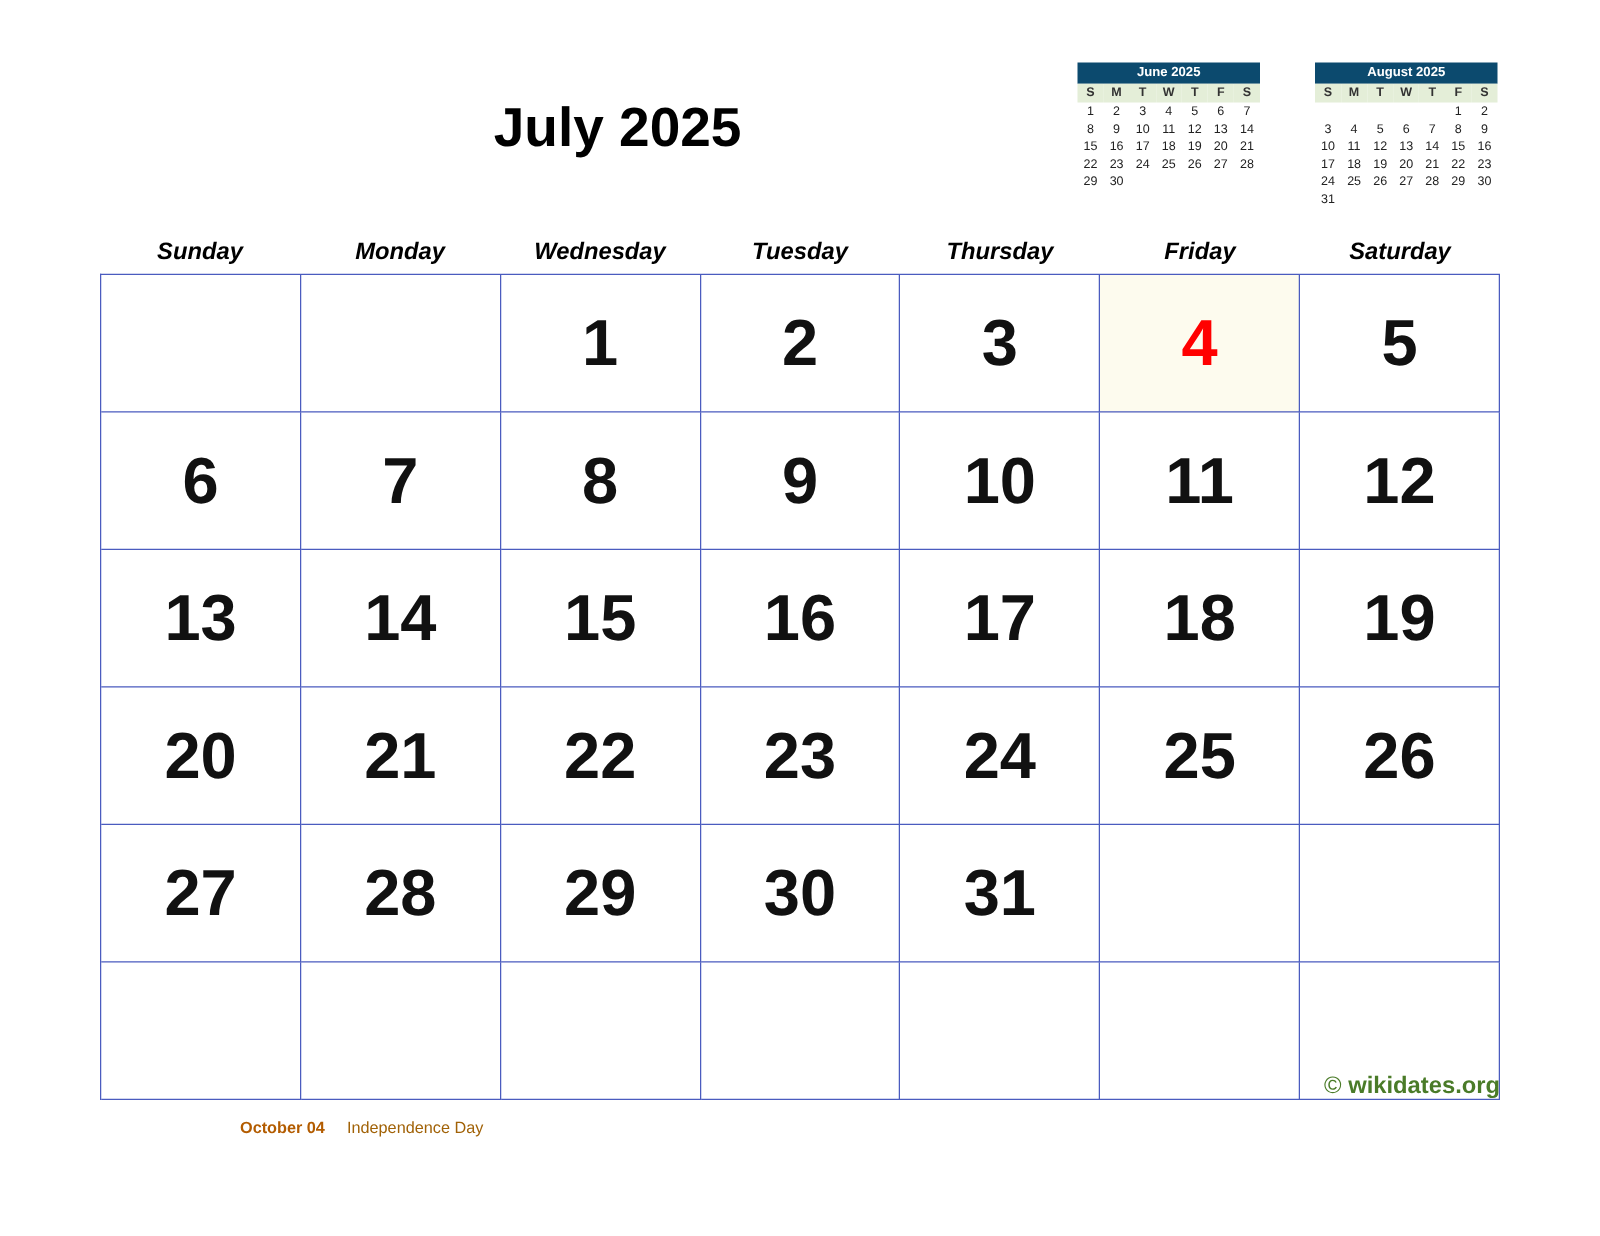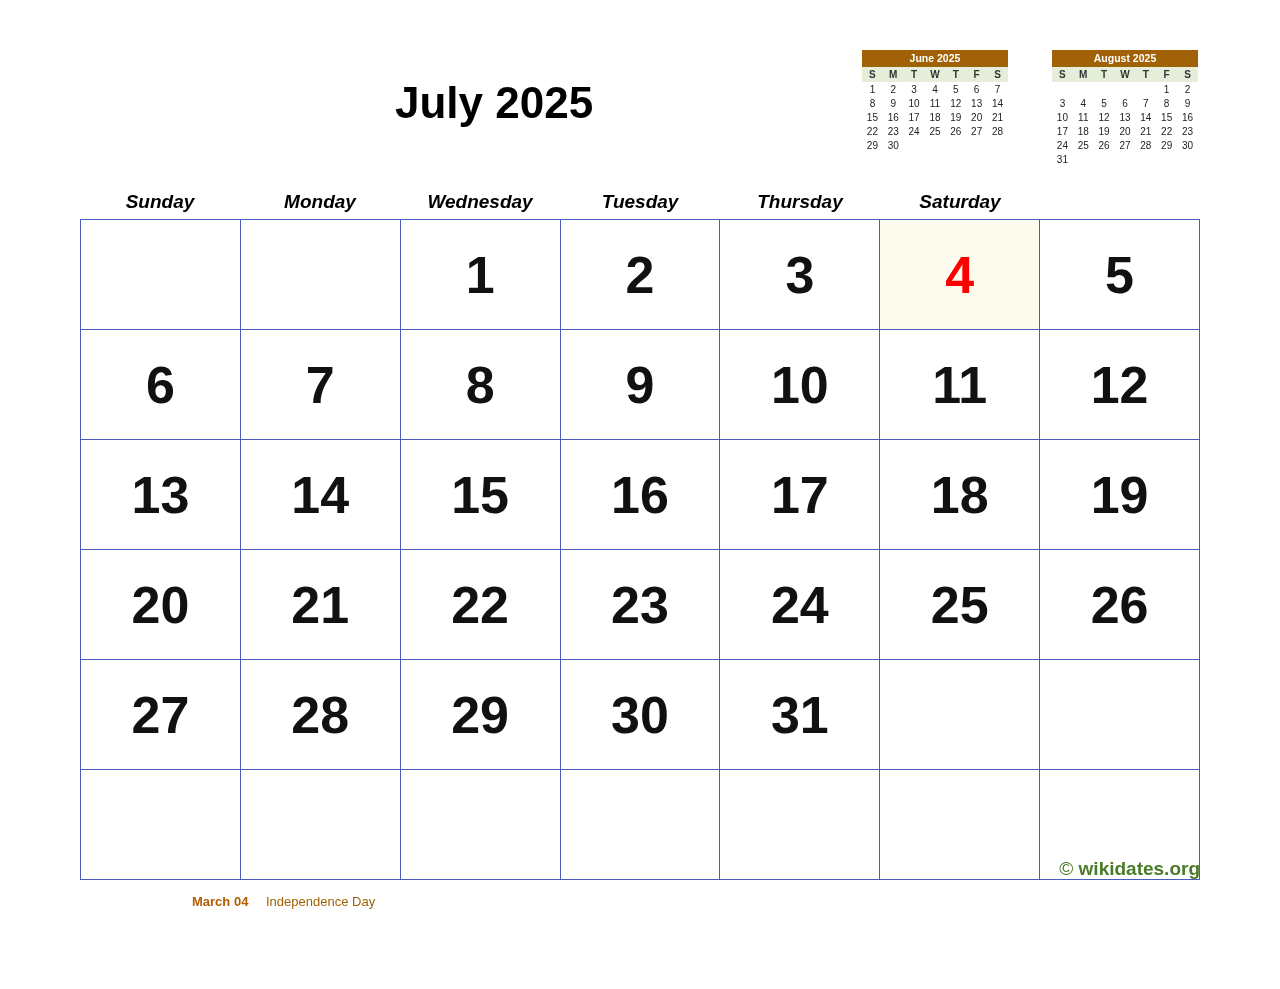--- a/index.html
+++ b/index.html
@@ -39,21 +39,21 @@
     top: 50px;
     right: 82px;
     display: flex;
     gap: 44px;
   }
   .mini {
     width: 146px;
     font-size: 10px;
   }
   .mini-title {
-    background: #a16207;
+    background: #0c4a6e;
     color: #ffffff;
     font-weight: bold;
     font-size: 10.5px;
     text-align: center;
     padding: 3px 0 3px 0;
     line-height: 11px;
   }
   .mini table {
     border-collapse: collapse;
     width: 100%;
@@ -308,20 +308,21 @@
 
   </div>
 </div>
 
 <div class="weekdays">
   <div class="weekday">Sunday</div>
   <div class="weekday">Monday</div>
   <div class="weekday">Wednesday</div>
   <div class="weekday">Tuesday</div>
   <div class="weekday">Thursday</div>
+  <div class="weekday">Friday</div>
   <div class="weekday">Saturday</div>
 </div>
 
 <div class="grid" id="calendar-grid">
     <div class="cell empty"></div>
     <div class="cell empty"></div>
     <div class="cell">
       <div class="num">1</div>
     </div>
     <div class="cell">
@@ -424,16 +425,16 @@
     <div class="cell empty"></div>
     <div class="cell empty"></div>
   </div>
 
 <div class="footer">
   <div class="credit">
     <span>©</span>
     <span class="wd">wikidates.org</span>
   </div>
   <div class="holiday-list">
-    <span class="holiday-date">March 04</span>
+    <span class="holiday-date">October 04</span>
     <span class="holiday-name">Independence Day</span>
   </div>
 </div>
 
 </body></html>

